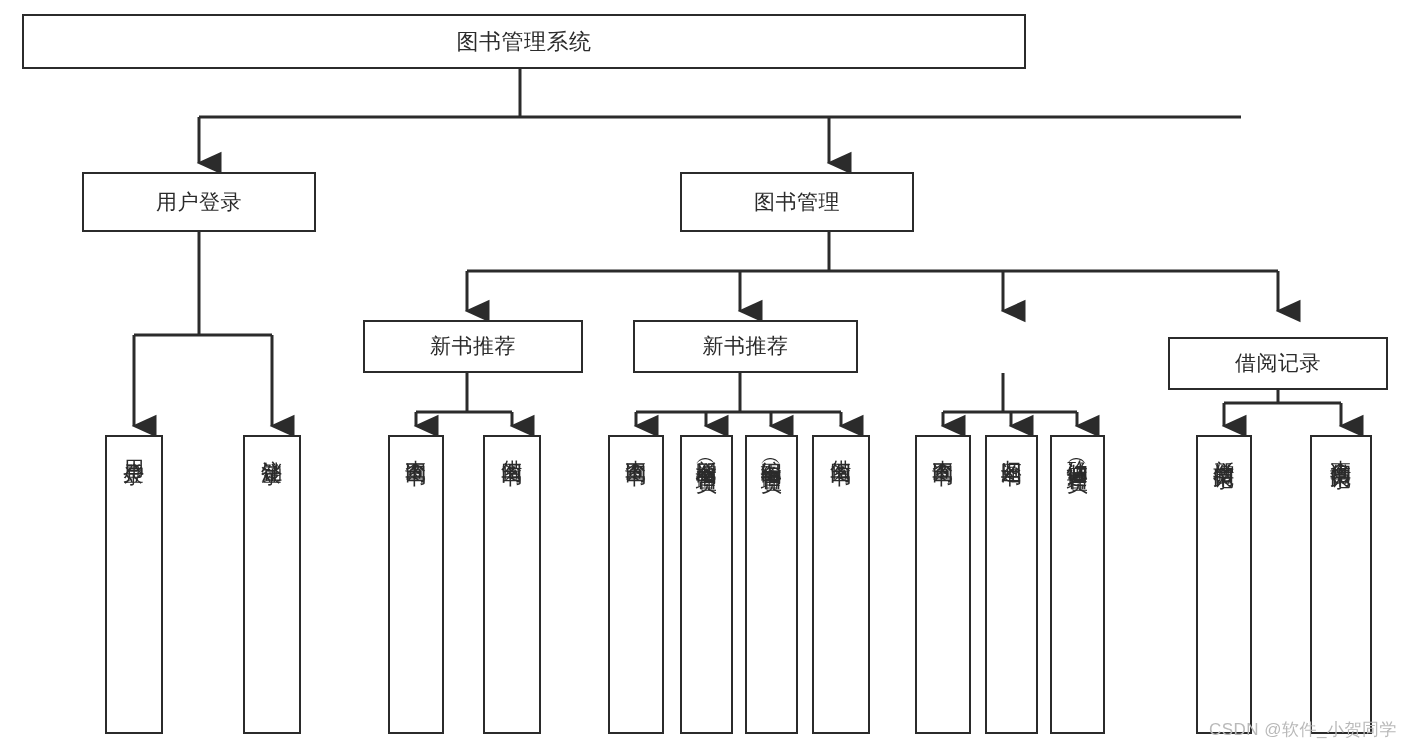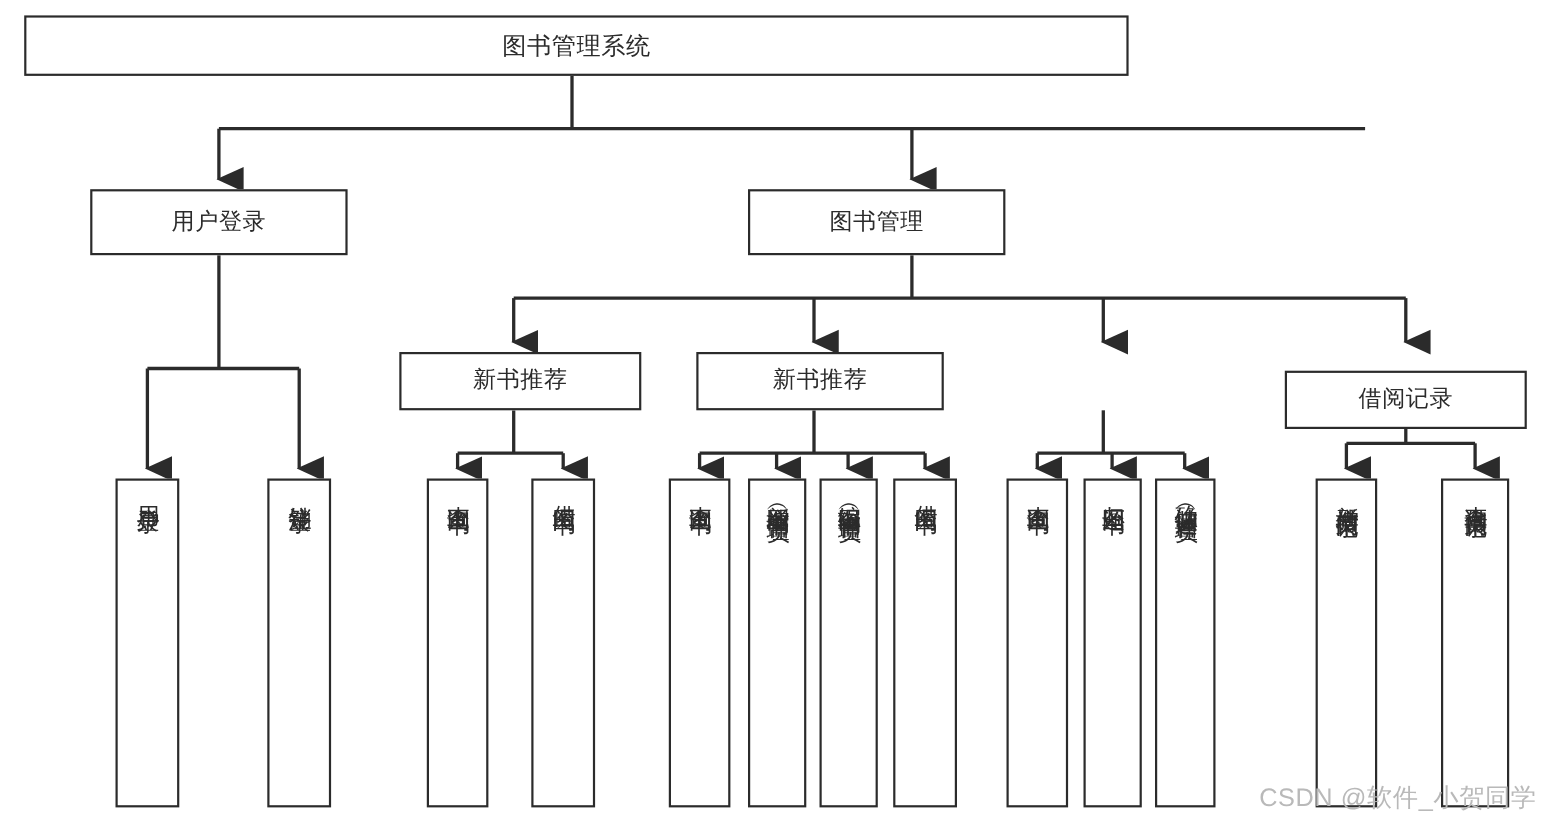--- a/index.html
+++ b/index.html
@@ -52,21 +52,21 @@
     font-size: 21px;
     line-height: 1.32;
     letter-spacing: 2px;
     white-space: nowrap;
     text-align: left;
   }
   .watermark {
     position: absolute;
     right: 8px;
     bottom: 6px;
-    font-size: 23px;
+    font-size: 17px;
     color: #b9b9b9;
     letter-spacing: 0.5px;
     user-select: none;
   }
 </style>
 </head>
 <body>
 
 <div id="canvas">
 

